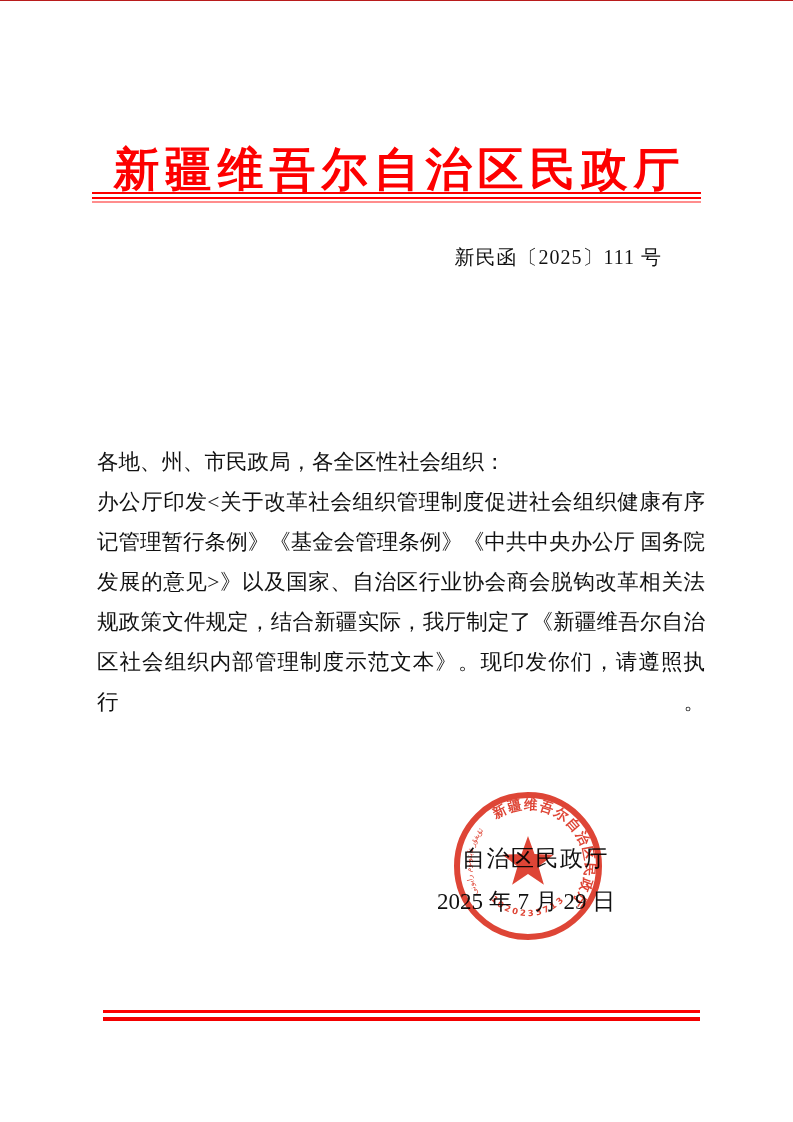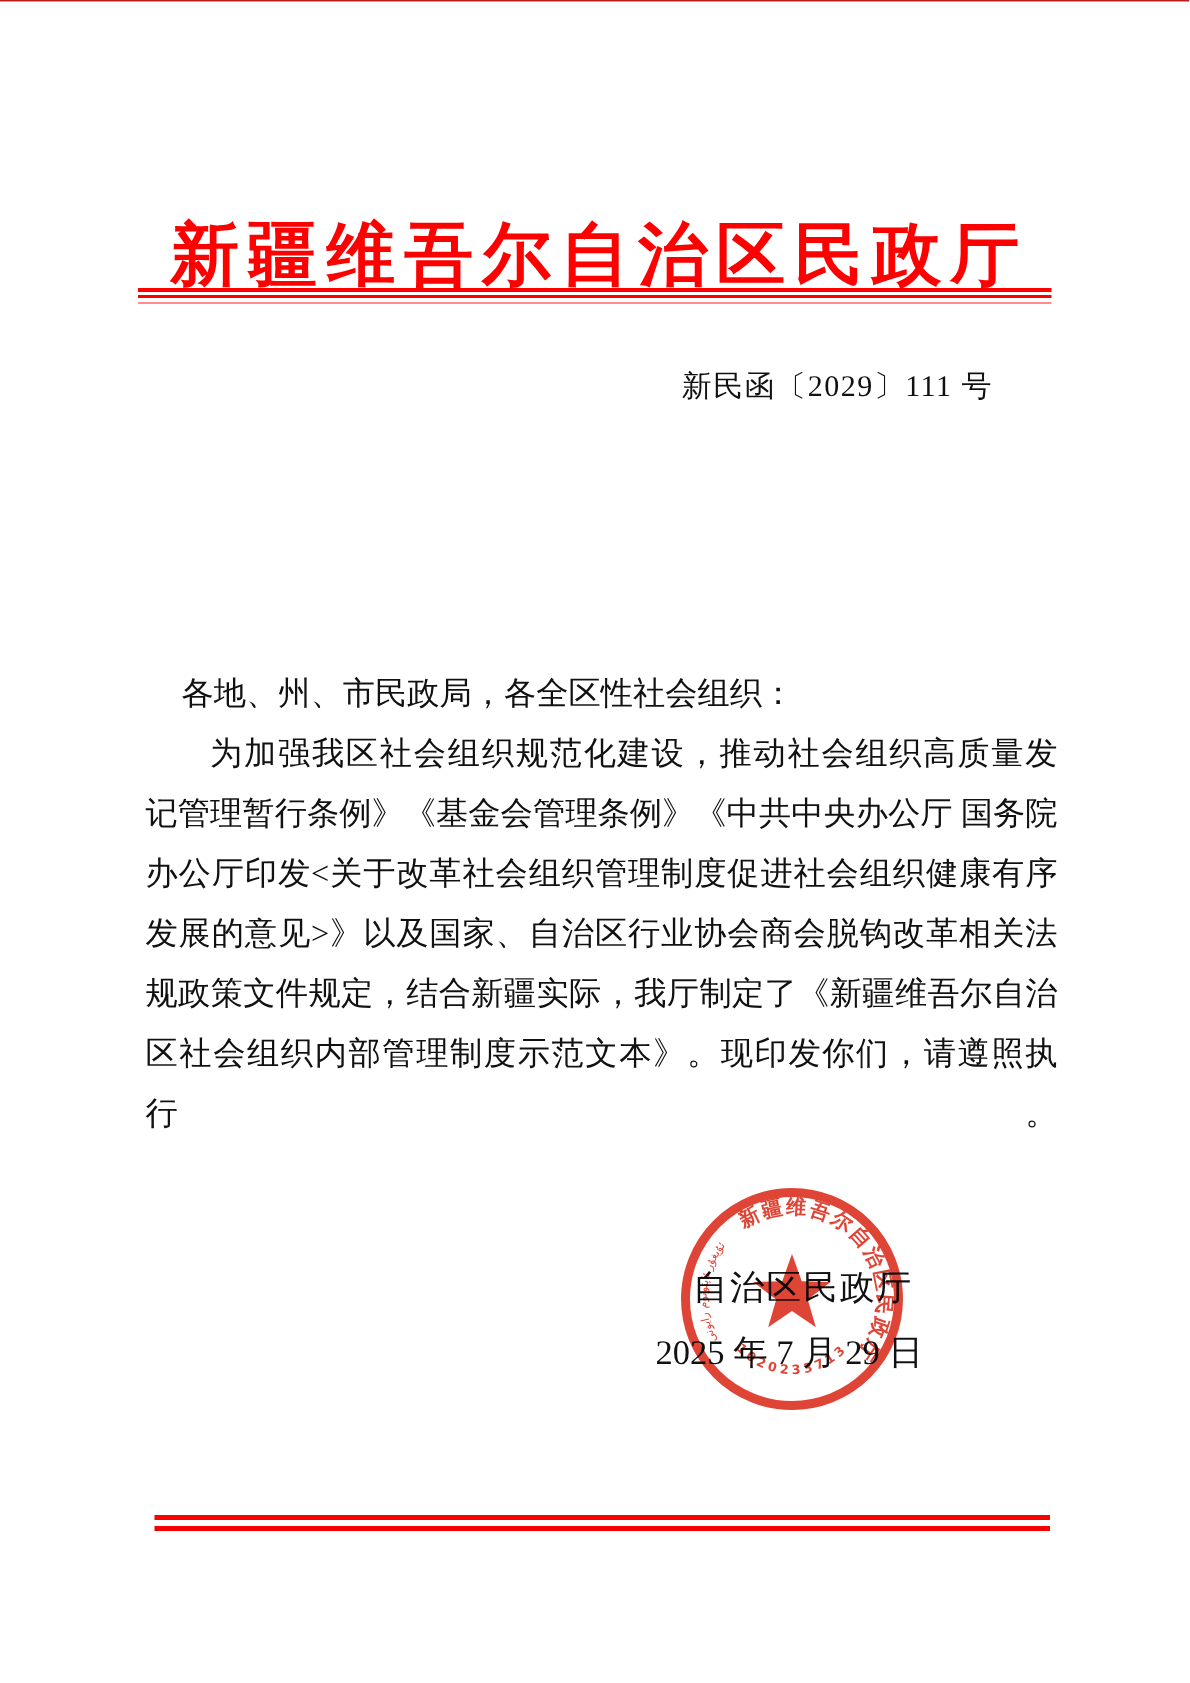--- a/index.html
+++ b/index.html
@@ -71,21 +71,20 @@
   .body-line {
     height: 40px;
     line-height: 40px;
     text-align: justify;
     text-align-last: justify;
     text-justify: inter-ideograph;
   }
   .body-line.salutation {
     text-align: center;
     text-align-last: left;
-    margin-left: 24px;
   }
   .body-line.indent { padding-left: 43px; }
 
   .signature {
     position: absolute;
     left: 462px; top: 842px;
     font-size: 23px;
     letter-spacing: 1.5px;
     white-space: nowrap;
   }
@@ -136,28 +135,27 @@
 </style>
 </head>
 <body>
 
 <div class="page">
 
   <div class="org-name">新疆维吾尔自治区民政厅</div>
 
   <div class="letterhead-rule"></div>
 
-  <div class="doc-number">新民函〔2029〕111 号</div>
+  <div class="doc-number">新民函〔2025〕111 号</div>
 
 
   <div class="body-block">
     <div class="body-line salutation">各地、州、市民政局，各全区性社会组织：</div>
-    <div class="body-line indent">为加强我区社会组织规范化建设，推动社会组织高质量发</div>
+    <div class="body-line">办公厅印发&lt;关于改革社会组织管理制度促进社会组织健康有序</div>
     <div class="body-line">记管理暂行条例》《基金会管理条例》《中共中央办公厅 国务院</div>
-    <div class="body-line">办公厅印发&lt;关于改革社会组织管理制度促进社会组织健康有序</div>
     <div class="body-line">发展的意见&gt;》以及国家、自治区行业协会商会脱钩改革相关法</div>
     <div class="body-line">规政策文件规定，结合新疆实际，我厅制定了《新疆维吾尔自治</div>
     <div class="body-line">区社会组织内部管理制度示范文本》。现印发你们，请遵照执行。</div>
   </div>
 
   <div class="signature">自治区民政厅</div>
 
   <div class="date-line">2025 年 7 月 29 日</div>
 
   <svg class="seal" viewBox="0 0 156 156" xmlns="http://www.w3.org/2000/svg" aria-hidden="true">

